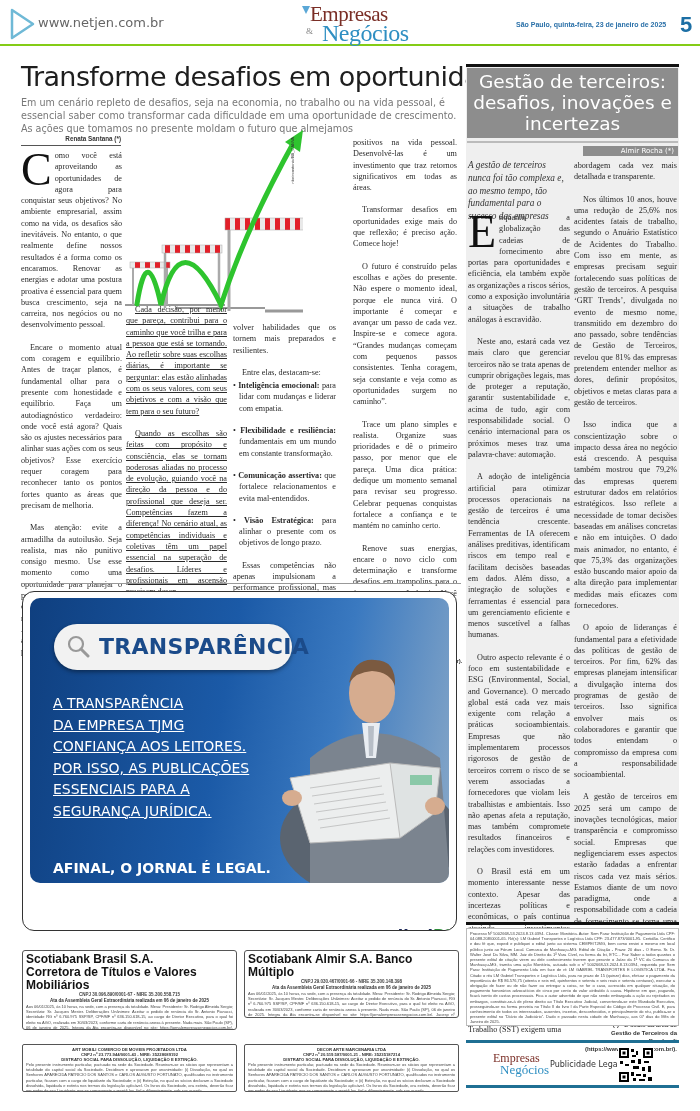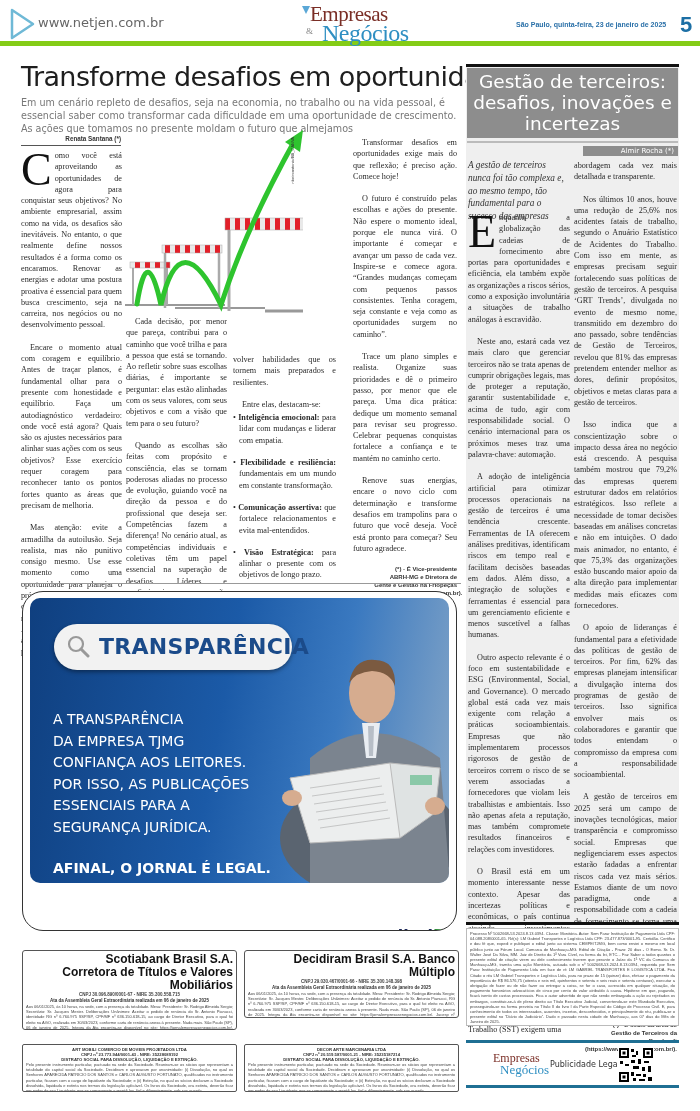--- a/index.html
+++ b/index.html
@@ -1,19 +1,19 @@
 <!DOCTYPE html>
 <html><head>
 <meta charset="utf-8">
 <style>
   * { box-sizing: border-box; margin: 0; padding: 0; }
   body { width: 700px; height: 1111px; background: #ffffff; position: relative; overflow: hidden; font-family: "DejaVu Serif", serif; color: #222; }
 
   
-  .hdr { position: absolute; left: 0; top: 0; width: 700px; height: 46px; border-bottom: 5px solid #84cc16; }
+  .hdr { position: absolute; left: 0; top: 0; width: 700px; height: 46px; border-bottom: 2px solid #84cc16; }
   .play-icon { position: absolute; left: 8px; top: 7px; width: 28px; height: 34px; }
   .site-url { position: absolute; left: 38px; top: 15px; font: 13px "DejaVu Sans", sans-serif; color: #666; }
   .logo { position: absolute; left: 292px; top: 2px; width: 130px; height: 44px; }
   .logo .l1 { position: absolute; left: 18px; top: 0; font: 21px "Liberation Serif", serif; color: #7a2e26; letter-spacing: -0.5px; }
   .logo .l2 { position: absolute; left: 30px; top: 18px; font: 24px "Liberation Serif", serif; color: #2f8fc2; letter-spacing: -0.5px; }
   .logo .amp { position: absolute; left: 14px; top: 24px; font: 9px "Liberation Serif", serif; color: #888; }
   .logo .tri { position: absolute; left: 10px; top: 4px; width: 0; height: 0; border-left: 4px solid transparent; border-right: 4px solid transparent; border-top: 8px solid #5aa7d6; }
   .dateline { position: absolute; left: 516px; top: 21px; font: bold 7px "Liberation Sans", sans-serif; color: #2a70a8; }
   .page-num { position: absolute; left: 680px; top: 12px; font: bold 22px "Liberation Sans", sans-serif; color: #1c6fa5; }
 
@@ -39,44 +39,44 @@
   .right-box { position: absolute; left: 466px; top: 67px; width: 213px; height: 858px; background: #efefef; }
   .right-topbar { position: absolute; left: 466px; top: 64px; width: 213px; height: 3px; background: #111; }
   .right-title-bg { position: absolute; left: 467px; top: 68px; width: 211px; height: 70px; background: #8d8d8d; }
   .right-title { position: absolute; left: 467px; top: 71px; width: 211px; text-align: center; font: 18.5px/21px "DejaVu Sans", sans-serif; color: #fff; }
   .right-sep { position: absolute; left: 467px; top: 141px; width: 211px; border-top: 2px solid #bbb; }
   .right-author { position: absolute; left: 583px; top: 146px; width: 95px; height: 10px; background: #8d8d8d; color: #fff; font: 7px/10px "DejaVu Sans", sans-serif; text-align: right; padding-right: 4px; }
   .right-lead { position: absolute; left: 468px; top: 152px; width: 102px; font: italic 9.3px/12.8px "Liberation Serif", serif; color: #333; margin-top: 7px; }
   .right-bottombar { position: absolute; left: 466px; top: 922px; width: 213px; height: 3px; background: #111; }
 
   
-  .ad { position: absolute; left: 22px; top: 591px; width: 435px; height: 340px; border: 1.3px solid #333; border-radius: 21px; background: #fff; overflow: hidden; }
+  .ad { position: absolute; left: 22px; top: 591px; width: 435px; height: 340px; border: 1.3px solid #333; border-radius: 12px; background: #fff; overflow: hidden; }
   .ad-blue { position: absolute; left: 7px; top: 6px; width: 419px; height: 285px; border-radius: 10px; background: linear-gradient(100deg, #0f3f7f 0%, #1b5aa7 45%, #3a79c0 70%, #8aa9c8 100%); overflow: hidden; }
   .ad-pill { position: absolute; left: 24px; top: 26px; width: 238px; height: 46px; background: #f2f2f2; border-radius: 23px; box-shadow: 0 2px 4px rgba(0,0,0,0.4); }
   .ad-pill .mag { position: absolute; left: 12px; top: 10px; width: 24px; height: 24px; }
   .ad-pill .word { position: absolute; left: 45px; top: 10px; font: bold 22px "DejaVu Sans", sans-serif; color: #1b4b8a; letter-spacing: 0.3px; }
-  .ad-text { position: absolute; left: 23px; top: 111px; width: 230px; font: 14px/21.5px "DejaVu Sans", sans-serif; color: #fff; }
+  .ad-text { position: absolute; left: 23px; top: 95px; width: 230px; font: 14px/21.5px "DejaVu Sans", sans-serif; color: #fff; text-decoration: underline; }
   .ad-slogan { position: absolute; left: 23px; top: 262px; font: bold 14px "DejaVu Sans", sans-serif; color: #fff; }
   .ad-man { position: absolute; left: 220px; top: 40px; width: 200px; height: 245px; }
   .ad-logos { position: absolute; left: 28px; top: 300px; width: 400px; height: 32px; margin-top: 34px; }
   .lg { position: absolute; top: 0; }
   .lg-cenp { left: 2px; font: bold 25px "DejaVu Sans", sans-serif; color: #1b3650; letter-spacing: -1px; }
   .lg-cenp-sub { left: 80px; top: 8px; font: 3px/4px "Liberation Sans", sans-serif; color: #777; width: 22px; }
   .lg-anj { left: 125px; top: 3px; font: italic bold 20px "DejaVu Sans", sans-serif; color: #1f4aa0; }
   .lg-anj-sub { left: 173px; top: 6px; font: 5px/6px "Liberation Sans", sans-serif; color: #1f4aa0; width: 60px; }
   .lg-abra { left: 238px; top: 0; font: bold 21px "Liberation Serif", serif; color: #222; }
   .lg-legal { left: 252px; top: 20px; font: 9px "Liberation Serif", serif; color: #222; }
   .lg-abra-sub { left: 287px; top: 5px; font: 3px/4px "Liberation Sans", sans-serif; color: #333; width: 34px; }
   .lg-adjori { left: 330px; top: 0; font: bold 16px "DejaVu Sans", sans-serif; color: #1e2a5a; }
   .lg-adjori-br { color: #2f8f3a; }
   .lg-adjori-sub { left: 330px; top: 20px; font: bold 6px "DejaVu Sans", sans-serif; color: #1e2a5a; }
 
   
   .notice { position: absolute; border: 1px solid #555; border-radius: 3px; background: #fff; padding: 2px 3px; font: 4px/5.2px "Liberation Sans", sans-serif; color: #444; text-align: justify; overflow: hidden; }
-  .notice .h1 { font: bold 12px/13px "Liberation Sans", sans-serif; color: #111; text-align: right; }
+  .notice .h1 { font: bold 12px/13px "Liberation Sans", sans-serif; color: #111; text-align: left; }
   .notice .h2 { font: bold 4.5px/6px "Liberation Sans", sans-serif; color: #444; text-align: center; }
   .notice .h3 { font: bold 4.5px/6px "Liberation Sans", sans-serif; color: #333; text-align: center; }
   .notice.small { border-radius: 2px; }
   .notice .sh { font: bold 4.2px/5px "Liberation Sans", sans-serif; color: #333; text-align: center; }
 
   .pub-bar { position: absolute; left: 466px; top: 1040px; width: 213px; height: 48px; border-top: 3px solid #1f6f93; border-bottom: 3px solid #1f6f93; }
   .pub-logo { position: absolute; left: 20px; top: 8px; width: 60px; height: 30px; }
   .pub-logo .a { position: absolute; left: 7px; top: 0; font: 12px "Liberation Serif", serif; color: #7a2e26; }
   .pub-logo .b { position: absolute; left: 14px; top: 11px; font: 13px "Liberation Serif", serif; color: #2f8fc2; }
   .pub-label { position: absolute; left: 84px; top: 17px; font: 8px "DejaVu Sans", sans-serif; color: #333; }
@@ -131,38 +131,39 @@
   <line x1="94" y1="123" x2="94" y2="178" stroke="#aaa" stroke-width="2.5"></line>
 
   <rect x="100" y="88" width="80" height="12" fill="url(#stripe)" stroke="#aaa" stroke-width="0.5"></rect>
   <line x1="104" y1="100" x2="104" y2="181" stroke="#aaa" stroke-width="3"></line>
 
   <path d="M12 174 Q22 110 36 175 Q55 90 96 175 Q120 100 170 10" fill="none" stroke="#2ec42e" stroke-width="5" stroke-linecap="round"></path>
   <polygon points="178,0 160,12 175,22" fill="#2ec42e"></polygon>
 </svg>
 <span class="photo-credit">ribeiroantonio/BB_CANVA</span>
 
-<div class="col" style="left:126px; top:316px; width:101px;">
+<div class="col" style="left:126px; top:304px; width:101px;text-decoration:underline;">
   <p>Cada decisão, por menor que pareça, contribui para o caminho que você trilha e para a pessoa que está se tornando. Ao refletir sobre suas escolhas diárias, é importante se perguntar: elas estão alinhadas com os seus valores, com seus objetivos e com a visão que tem para o seu futuro?</p>
   <p>Quando as escolhas são feitas com propósito e consciência, elas se tornam poderosas aliadas no processo de evolução, guiando você na direção da pessoa e do profissional que deseja ser. Competências fazem a diferença! No cenário atual, as competências individuais e coletivas têm um papel essencial na superação de desafios. Líderes e profissionais em ascensão precisam desen-</p>
 </div>
 
-<div class="col" style="left:233px; top:322px; width:103px;margin-top:32px;">
+<div class="col" style="left:233px; top:322px; width:103px;">
   <p class="noind">volver habilidades que os tornem mais preparados e resilientes.</p>
   <p style="margin-bottom:2px;">Entre elas, destacam-se:</p>
   <ul>
     <li>• <b>Inteligência emocional:</b> <span>para lidar com mudanças e liderar com empatia.</span></li>
     <li>• <b>Flexibilidade e resiliência:</b> <span>fundamentais em um mundo em constante transformação.</span></li>
     <li>• <b>Comunicação assertiva:</b> <span>que fortalece relacionamentos e evita mal-entendidos.</span></li>
     <li>• <b>Visão Estratégica:</b> <span>para alinhar o presente com os objetivos de longo prazo.</span></li>
   </ul>
   <p>Essas competências não apenas impulsionam a performance profissional, mas também geram impactos</p>
 </div>
 
 <div class="col" style="left:353px; top:137px; width:104px;">
+  <p class="noind">positivos na vida pessoal. Desenvolvê-las é um investimento que traz retornos significativos em todas as áreas.</p>
   <p>Transformar desafios em oportunidades exige mais do que reflexão; é preciso ação. Comece hoje!</p>
   <p>O futuro é construído pelas escolhas e ações do presente. Não espere o momento ideal, porque ele nunca virá. O importante é começar e avançar um passo de cada vez. Inspire-se e comece agora. “Grandes mudanças começam com pequenos passos consistentes. Tenha coragem, seja constante e veja como as oportunidades surgem no caminho”.</p>
   <p>Trace um plano simples e realista. Organize suas prioridades e dê o primeiro passo, por menor que ele pareça. Uma dica prática: dedique um momento semanal para revisar seu progresso. Celebrar pequenas conquistas fortalece a confiança e te mantém no caminho certo.</p>
   <p>Renove suas energias, encare o novo ciclo com determinação e transforme desafios em trampolins para o futuro que você deseja. Você está pronto para começar? Seu futuro agradece.</p>
   <p class="signature" style="padding-left:20px;">(*) - É Vice-presidente ABRH-MG e Diretora de Gente e Gestão na Friopeças (https://www.friopecas.com.br).</p>
 </div>
 
 <div class="rule-bottom"></div>
 
 <div class="right-box"></div>
@@ -247,21 +248,21 @@
 
 <div class="notice" style="left:22px; top:950px; width:215px; height:80px;">
   <div class="h1">Scotiabank Brasil S.A.</div>
   <div class="h1">Corretora de Títulos e Valores Mobiliários</div>
   <div class="h2">CNPJ 30.096.890/0001-67 - NIRE 35.300.558.715</div>
   <div class="h3">Ata da Assembleia Geral Extraordinária realizada em 06 de janeiro de 2025</div>
   <div>Aos 06/01/2025, às 10 horas, na sede, com a presença da totalidade. Mesa: Presidente: Sr. Rodrigo Almeida Sergio; Secretário: Sr. Jacques Mester. Deliberações Unânimes: Aceitar o pedido de renúncia do Sr. Antonio Pianucci, identidade RG nº 6.760.975 SSP/SP, CPF/MF nº 636.150.618-15, ao cargo de Diretor Executivo, para o qual foi eleito na AGO, realizada em 30/03/2023, conforme carta de renúncia anexa à presente. Nada mais. São Paulo (SP), 06 de janeiro de 2025. Íntegra da Ata encontra-se disponível no site: https://jornalempresasenegocios.com.br/. Jucesp nº 5.686/25-0 em 15/01/2025. Aloisio E. Soares Junior - Secretário Geral em Exercício.</div>
 </div>
 
 <div class="notice" style="left:244px; top:950px; width:215px; height:68px;">
-  <div class="h1">Decidiram Brasil S.A. Banco Múltiplo</div>
+  <div class="h1">Scotiabank Almir S.A. Banco Múltiplo</div>
   <div class="h2">CNPJ 29.030.467/0001-66 - NIRE 35.300.148.398</div>
   <div class="h3">Ata da Assembleia Geral Extraordinária realizada em 06 de janeiro de 2025</div>
   <div>Aos 06/01/2025, às 10 horas, na sede, com a presença da totalidade. Mesa: Presidente: Sr. Rodrigo Almeida Sergio; Secretário: Sr. Jacques Mester. Deliberações Unânimes: Aceitar o pedido de renúncia do Sr. Antonio Pianucci, RG nº 6.760.975 SSP/SP, CPF/MF nº 636.150.618-15, ao cargo de Diretor Executivo, para o qual foi eleito na AGO, realizada em 30/03/2023, conforme carta de renúncia anexa à presente. Nada mais. São Paulo (SP), 06 de janeiro de 2025. Íntegra da Ata encontra-se disponível no site: https://jornalempresasenegocios.com.br/. Jucesp nº 22.570/25-1 em 14/01/2025. Aloisio E. Soares Junior - Secretário Geral em Exercício.</div>
 </div>
 
 <div class="notice small" style="left:22px; top:1044px; width:215px; height:48px;">
   <div class="sh">ART MOBILI COMERCIO DE MOVEIS PROJETADOS LTDA</div>
   <div class="sh">CNPJ nº 23.773.944/0001-43 - NIRE: 35228089192</div>
   <div class="sh">DISTRATO SOCIAL PARA DISSOLUÇÃO, LIQUIDAÇÃO E EXTINÇÃO.</div>
   <div>Pelo presente instrumento particular, pactuado na sede da Sociedade. Reuniram-se os sócios que representam a totalidade do capital social da Sociedade. Decidiram e aprovaram por unanimidade: (i) Dissolução, no qual os Senhores APARECIDA PATRICIO DOS SANTOS e CARLOS AUGUSTO FORTUNATO, qualificados no instrumento particular, ficaram com o cargo de liquidante da Sociedade; e (ii) Extinção, no qual os sócios declaram a Sociedade dissolvida, liquidada e extinta nos termos da legislação aplicável. Os livros da Sociedade, ora extinta, deverão ficar em poder de seu Liquidante que se compromete a mantê-los, fiel e diligentemente, sob sua guarda.</div>

